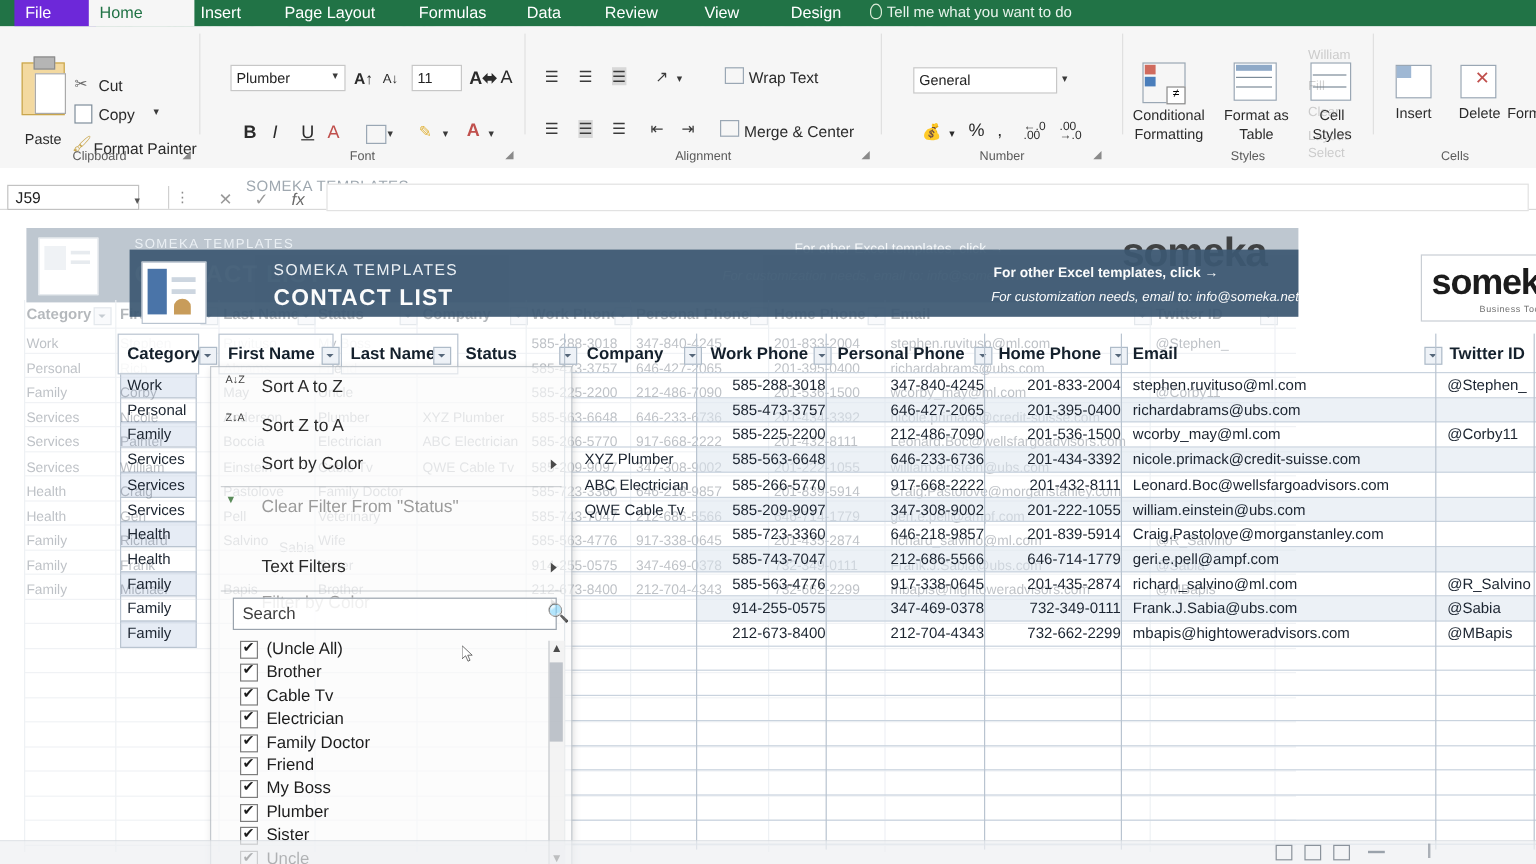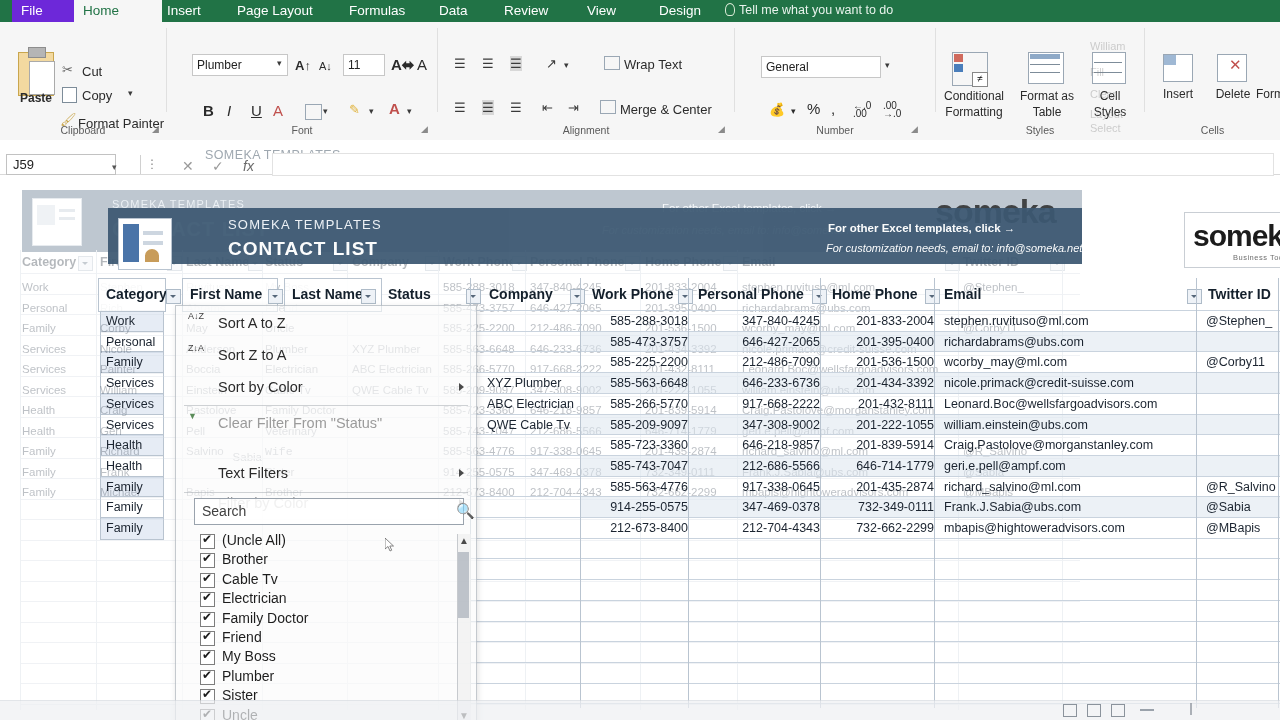--- a/index.html
+++ b/index.html
@@ -140,21 +140,21 @@
   </div>
 </div>
 
 <div class="ribbon-body"></div>
 
 <div class="grp" style="left:0;width:166px;">
   <div class="pict" style="left:18px;top:30px;width:34px;height:42px;background:#f3d9a0;border:1px solid #c9a64d;">
     <div style="position:absolute;left:9px;top:-6px;width:16px;height:9px;background:#b5b5b5;border:1px solid #8d8d8d;"></div>
     <div style="position:absolute;left:10px;top:8px;width:24px;height:32px;background:#fff;border:1px solid #aaa;"></div>
   </div>
-  <div class="cmdbig" style="left:8px;top:70px;width:56px;font-weight:bold;">Paste</div>
+  <div class="cmdbig" style="left:8px;top:88px;width:56px;">Paste</div>
   <div class="glyph" style="left:62px;top:40px;color:#6b6b6b;">✂</div>
   <div class="cmd" style="left:82px;top:42px;font-size:13px;">Cut</div>
   <div class="pict" style="left:62px;top:65px;width:13px;height:14px;border:1px solid #7d8c99;background:#fff;"></div>
   <div class="cmd" style="left:82px;top:66px;font-size:13px;">Copy</div>
   <div class="glyph" style="left:128px;top:66px;font-size:9px;">▾</div>
   <div class="glyph" style="left:60px;top:90px;color:#c9a64d;">🖌</div>
   <div class="cmd" style="left:78px;top:94px;font-size:13px;">Format Painter</div>
   <div class="grp-label">Clipboard</div>
   <div class="dlg" style="left:152px;bottom:6px;">◢</div>
 </div>
@@ -386,21 +386,21 @@
       <div class="cell" style="left: 100px; top: 424.5px; width: 82px;">Geri</div>
       <div class="cell" style="left: 186px; top: 424.5px; width: 76px;">Pell</div>
       <div class="cell" style="left: 265px; top: 424.5px; width: 82px;">Veterinary</div>
       <div class="cell" style="left: 443px; top: 424.5px; width: 82px;">585-743-7047</div>
       <div class="cell" style="left: 530px; top: 424.5px; width: 110px;">212-686-5566</div>
       <div class="cell" style="left: 645px; top: 424.5px; width: 92px;">646-714-1779</div>
       <div class="cell" style="left: 742px; top: 424.5px; width: 218px;">geri.e.pell@ampf.com</div>
       <div class="cell" style="left: 22px; top: 445px; width: 74px;">Family</div>
       <div class="cell" style="left: 100px; top: 445px; width: 82px;">Richard</div>
       <div class="cell" style="left: 186px; top: 445px; width: 76px;">Salvino</div>
-      <div class="cell" style="left: 265px; top: 445px; width: 82px; font-family: Liberation Mono, monospace;">Wife</div>
+      <div class="cell" style="left: 265px; top: 445px; width: 82px;">Wife</div>
       <div class="cell" style="left: 443px; top: 445px; width: 82px;">585-563-4776</div>
       <div class="cell" style="left: 530px; top: 445px; width: 110px;">917-338-0645</div>
       <div class="cell" style="left: 645px; top: 445px; width: 92px;">201-435-2874</div>
       <div class="cell" style="left: 742px; top: 445px; width: 218px;">richard_salvino@ml.com</div>
       <div class="cell" style="left: 963px; top: 445px; width: 100px;">@R_Salvino</div>
       <div class="cell" style="left: 22px; top: 465.5px; width: 74px;">Family</div>
       <div class="cell" style="left: 100px; top: 465.5px; width: 82px;">Frank</div>
       <div class="cell" style="left: 186px; top: 451px; width: 76px; text-align: right;">Sabia</div>
       <div class="cell" style="left: 265px; top: 465.5px; width: 82px;">Sister</div>
       <div class="cell" style="left: 443px; top: 465.5px; width: 82px;">914-255-0575</div>

